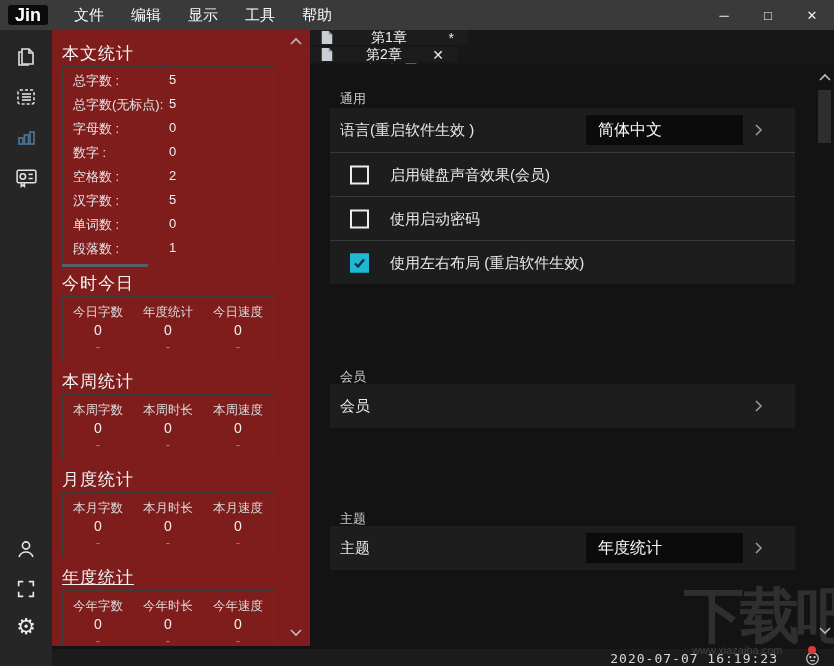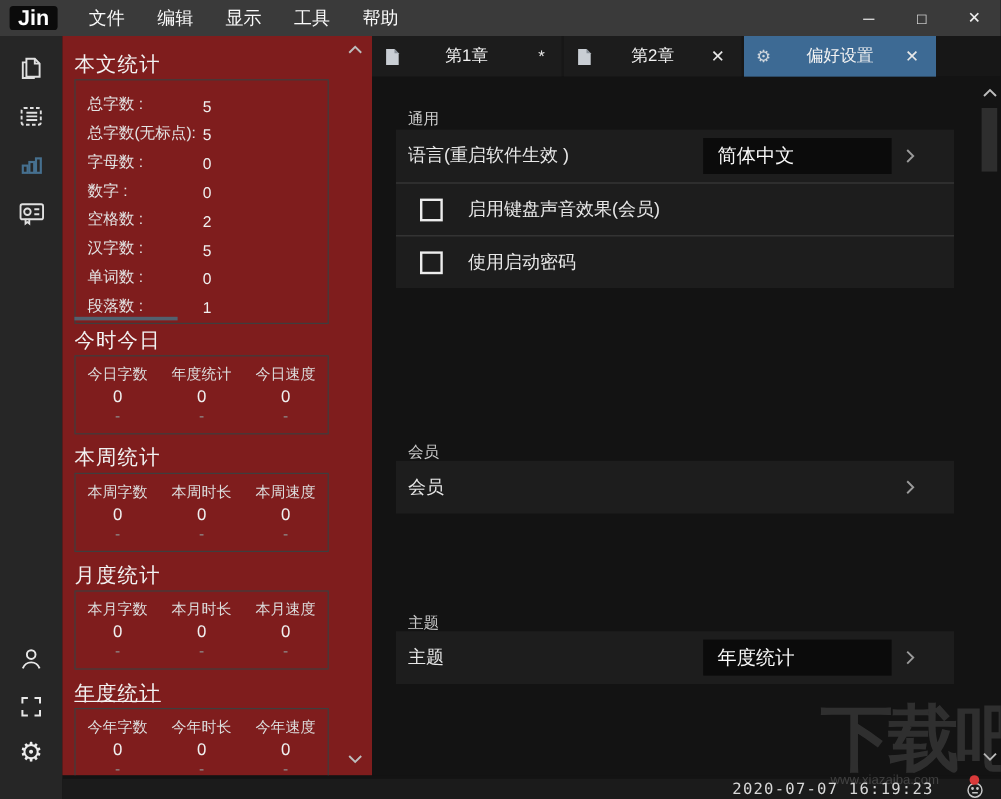--- a/index.html
+++ b/index.html
@@ -21,34 +21,34 @@
 
   
   .rail{left:0;top:30px;width:52px;height:636px;background:#262626;}
   .rail-icon{position:absolute;left:0;width:52px;height:30px;display:flex;align-items:center;justify-content:center;}
   .gear-glyph{font-size:22px;color:#ededed;line-height:22px;}
 
   
   .stats{left:52px;top:30px;width:258px;height:616px;background:#7f1d1d;overflow:hidden;}
   .stats-title{position:absolute;left:10px;font-size:17px;color:#f2f2f2;letter-spacing:1px;}
   .stats-box{position:absolute;left:10px;width:212px;border:1px solid #3e3e3e;box-sizing:border-box;}
-  .kv-row{display:flex;align-items:flex-end;height:24px;padding:0 10px;font-size:13px;color:#e3e3e3;}
+  .kv-row{display:flex;align-items:flex-start;height:24px;padding:0 10px;font-size:13px;color:#e3e3e3;}
   .kv-label{width:96px;flex:none;white-space:nowrap;}
   .kv-value{color:#f0f0f0;}
   .hscroll-line{position:absolute;left:10px;width:86px;height:3px;background:#53616f;}
   .grid-box{position:absolute;left:10px;width:212px;height:66px;border:1px solid #3e3e3e;
             box-sizing:border-box;display:flex;padding-top:7px;}
   .grid-col{flex:1;text-align:center;}
   .grid-h{font-size:12.5px;color:#dcdcdc;line-height:17px;}
   .grid-v{font-size:14px;color:#f0f0f0;line-height:18px;}
   .grid-s{font-size:13px;color:#8f8f8f;line-height:15px;}
   .panel-chevron{position:absolute;left:236px;width:16px;height:16px;}
 
   
-  .tabbar{left:310px;top:30px;width:524px;height:34px;background:#171717;display:flex;gap:2px;}
+  .tabbar{left:310px;top:30px;width:524px;height:34px;background:#171717;display:flex;gap:2px;flex-direction:column;}
   .tab{height:34px;display:flex;align-items:center;position:relative;background:#1c1c1c;}
   .tab.t1{width:158px;}
   .tab.t2{width:148px;}
   .tab.t3{width:160px;}
   .tab.active{background:#3d6a94;}
   .tab-icon{margin-left:10px;}
   .tab-label{position:absolute;left:0;right:0;text-align:center;font-size:14px;color:#f2f2f2;}
   .tab-badge{position:absolute;right:14px;font-size:14px;color:#e8e8e8;}
   .tab-gear{font-size:14px;color:#cfd6dd;margin-left:10px;line-height:14px;}
 
@@ -342,20 +342,28 @@
         
       </span>
       <span class="srow-label cb">启用键盘声音效果(会员)</span>
     </div>
     <div class="srow">
       <span class="checkbox">
         
       </span>
       <span class="srow-label cb">使用启动密码</span>
     </div>
+    <div class="srow">
+      <span class="checkbox checked">
+        <svg width="15" height="15" viewBox="0 0 15 15" fill="none" stroke="#0e3340" stroke-width="2.4">
+            <polyline points="3,8 6,11 12,4"></polyline>
+          </svg>
+      </span>
+      <span class="srow-label cb">使用左右布局 (重启软件生效)</span>
+    </div>
   </div>
 
   <div class="section-label" style="top:304px;">会员</div>
   <div class="group" style="top:320px;">
     <div class="srow">
       <span class="srow-label">会员</span>
       <span class="row-chevron">
         <svg width="14" height="14" viewBox="0 0 14 14" fill="none" stroke="#9a9a9a" stroke-width="1.6">
             <polyline points="5,2 10,7 5,12"></polyline>
           </svg>

